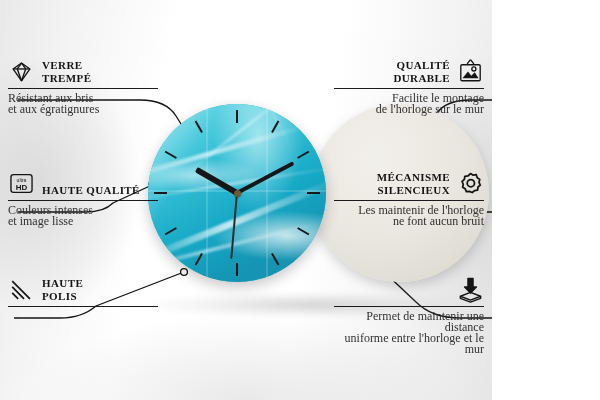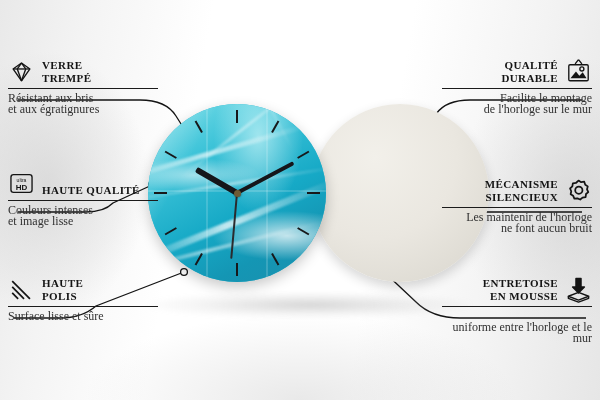--- a/index.html
+++ b/index.html
@@ -8,21 +8,21 @@
   }
   body {
     width: 600px;
     height: 400px;
     overflow: hidden;
     font-family: "Liberation Serif", serif;
     background: #ffffff;
   }
   #stage {
     position: relative;
-    width: 600px;
+    width: 492px;
     height: 400px;
     overflow: hidden;
     background:
       radial-gradient(ellipse 130px 170px at 8% 46%, rgba(200,200,200,0.55) 0%, rgba(210,210,210,0.25) 55%, rgba(255,255,255,0) 78%),
       radial-gradient(ellipse 140px 180px at 95% 50%, rgba(198,198,198,0.5) 0%, rgba(214,214,214,0.22) 58%, rgba(255,255,255,0) 80%),
       radial-gradient(ellipse 300px 120px at 50% 100%, rgba(206,206,206,0.45) 0%, rgba(255,255,255,0) 72%),
       linear-gradient(100deg, #e9e9e9 0%, #f4f4f4 14%, #ffffff 32%, #ffffff 62%, #f3f3f3 82%, #e6e6e6 100%);
   }
 
   
@@ -167,21 +167,21 @@
     font-size: 12px;
     line-height: 11px;
     color: #303030;
   }
 
   
   #feat-verre      { top: 58px;  }
   #feat-impression { top: 170px; }
   #feat-bords      { top: 276px; }
   #feat-poignee    { top: 58px;  }
-  #feat-mecanisme  { top: 177px; }
+  #feat-mecanisme  { top: 170px; }
   #feat-entretoise { top: 276px; }
 </style>
 </head>
 <body>
 
 <div id="stage">
 
   <svg id="connectors" viewBox="0 0 600 400">
     <g fill="none" stroke="#141414" stroke-width="1.3">
       <path d="M18,100 L140,100 Q166,100 176,116 L188,135"></path>
@@ -293,23 +293,20 @@
             <path d="M5 13 L19 27"></path>
             <path d="M5 20 L12 27"></path>
         </svg>
       </span>
       <span class="f-title">
         <span>HAUTE</span><br>
         <span>POLIS</span>
       </span>
     </div>
     <div class="f-rule"></div>
-    <div class="f-desc">
-      <span>Surface lisse et sûre</span>
-    </div>
   </div>
 
   <div class="feature right" id="feat-poignee">
     <div class="f-head">
       <span class="f-icon">
         <svg viewBox="0 0 32 32" fill="none" stroke="currentColor" stroke-width="1.6">
           <path d="M16 2 L12 7 M16 2 L20 7"></path>
           <rect x="4.5" y="8" width="23" height="19" rx="1.5"></rect>
           <path d="M6.5 24 L13 16 L17 21 L21 17 L25.5 24 Z" fill="currentColor" stroke="none"></path>
           <circle cx="20" cy="13" r="2.4"></circle>
@@ -349,25 +346,21 @@
 
   <div class="feature right" id="feat-entretoise">
     <div class="f-head">
       <span class="f-icon">
         <svg viewBox="0 0 32 32" fill="none" stroke="currentColor" stroke-width="1.7" stroke-linejoin="round">
           <path d="M13 3 H19 V13 H23 L16 20 L9 13 H13 Z" fill="currentColor"></path>
           <path d="M16 19.5 L28 24 L16 28.5 L4 24 Z"></path>
           <path d="M4 24 V26.5 L16 31 L28 26.5 V24"></path>
         </svg>
       </span>
-      <span class="f-title">
-        <span>ENTRETOISE</span><br>
-        <span>EN MOUSSE</span>
-      </span>
-    </div>
-    <div class="f-rule"></div>
-    <div class="f-desc">
-      <br>
+    </div>
+    <div class="f-rule"></div>
+    <div class="f-desc">
+      <span>Permet de maintenir une distance</span><br>
       <span>uniforme entre l'horloge et le mur</span>
     </div>
   </div>
 
 </div>
 
 </body></html>

